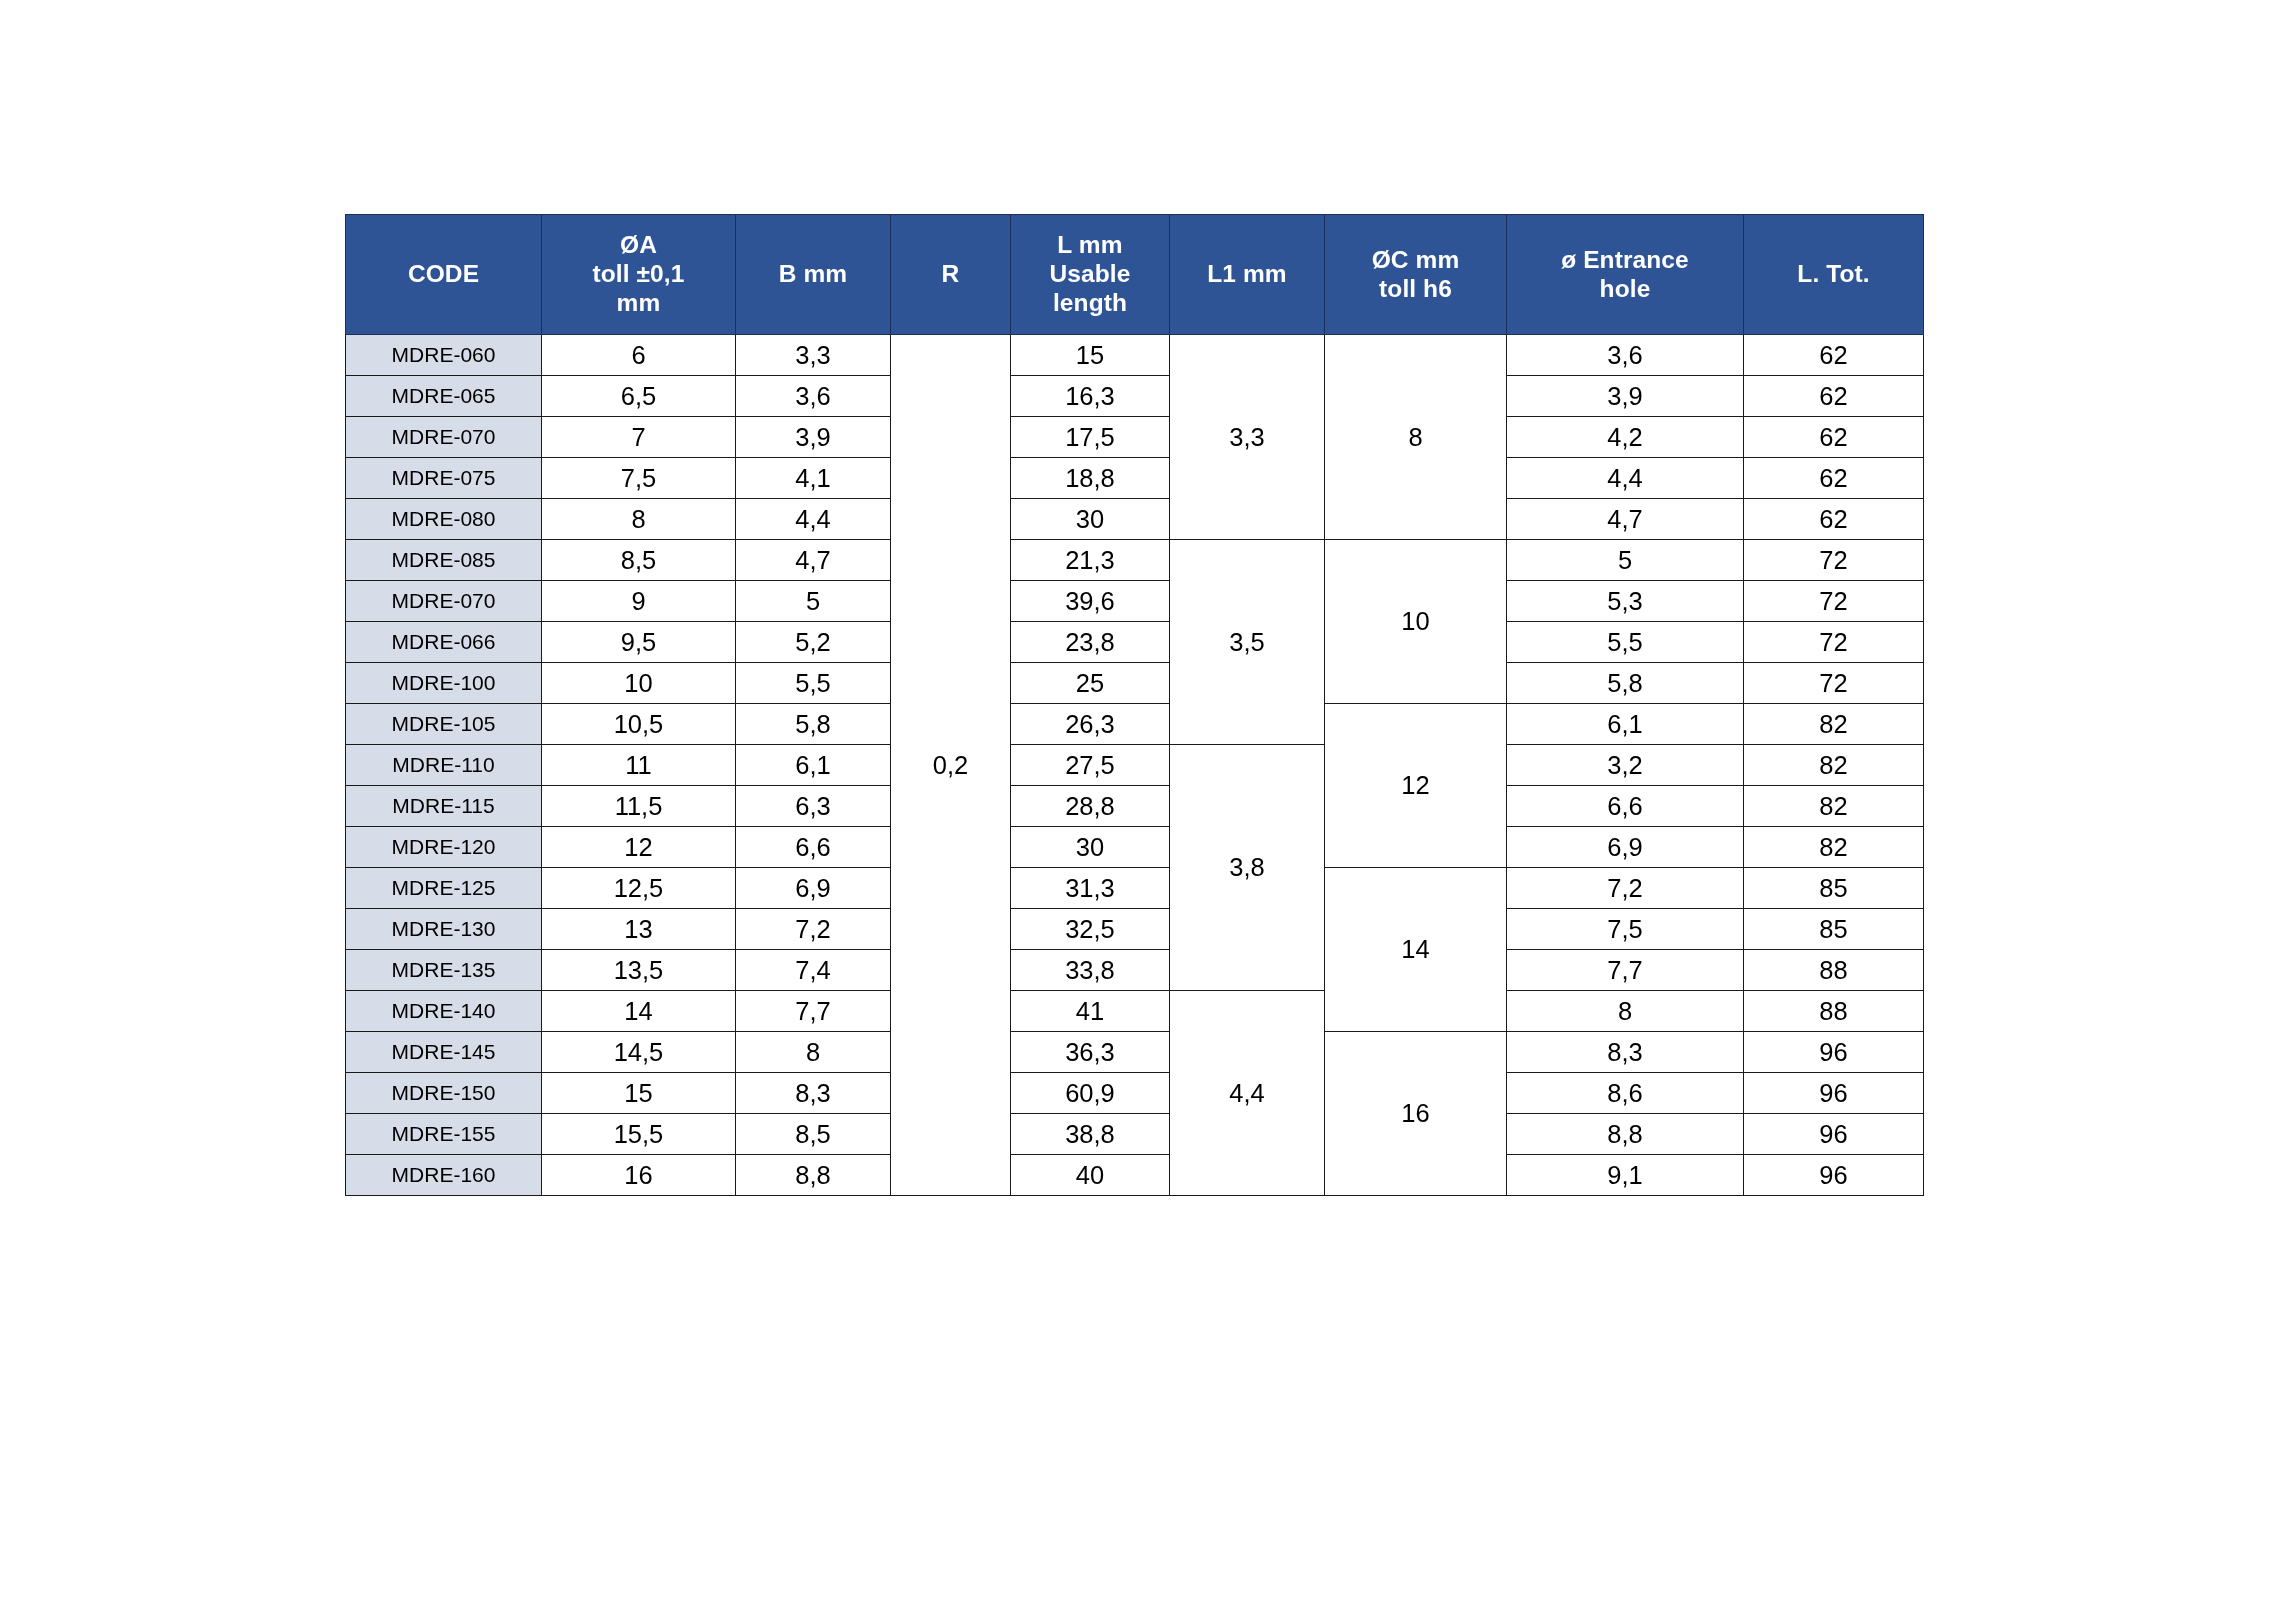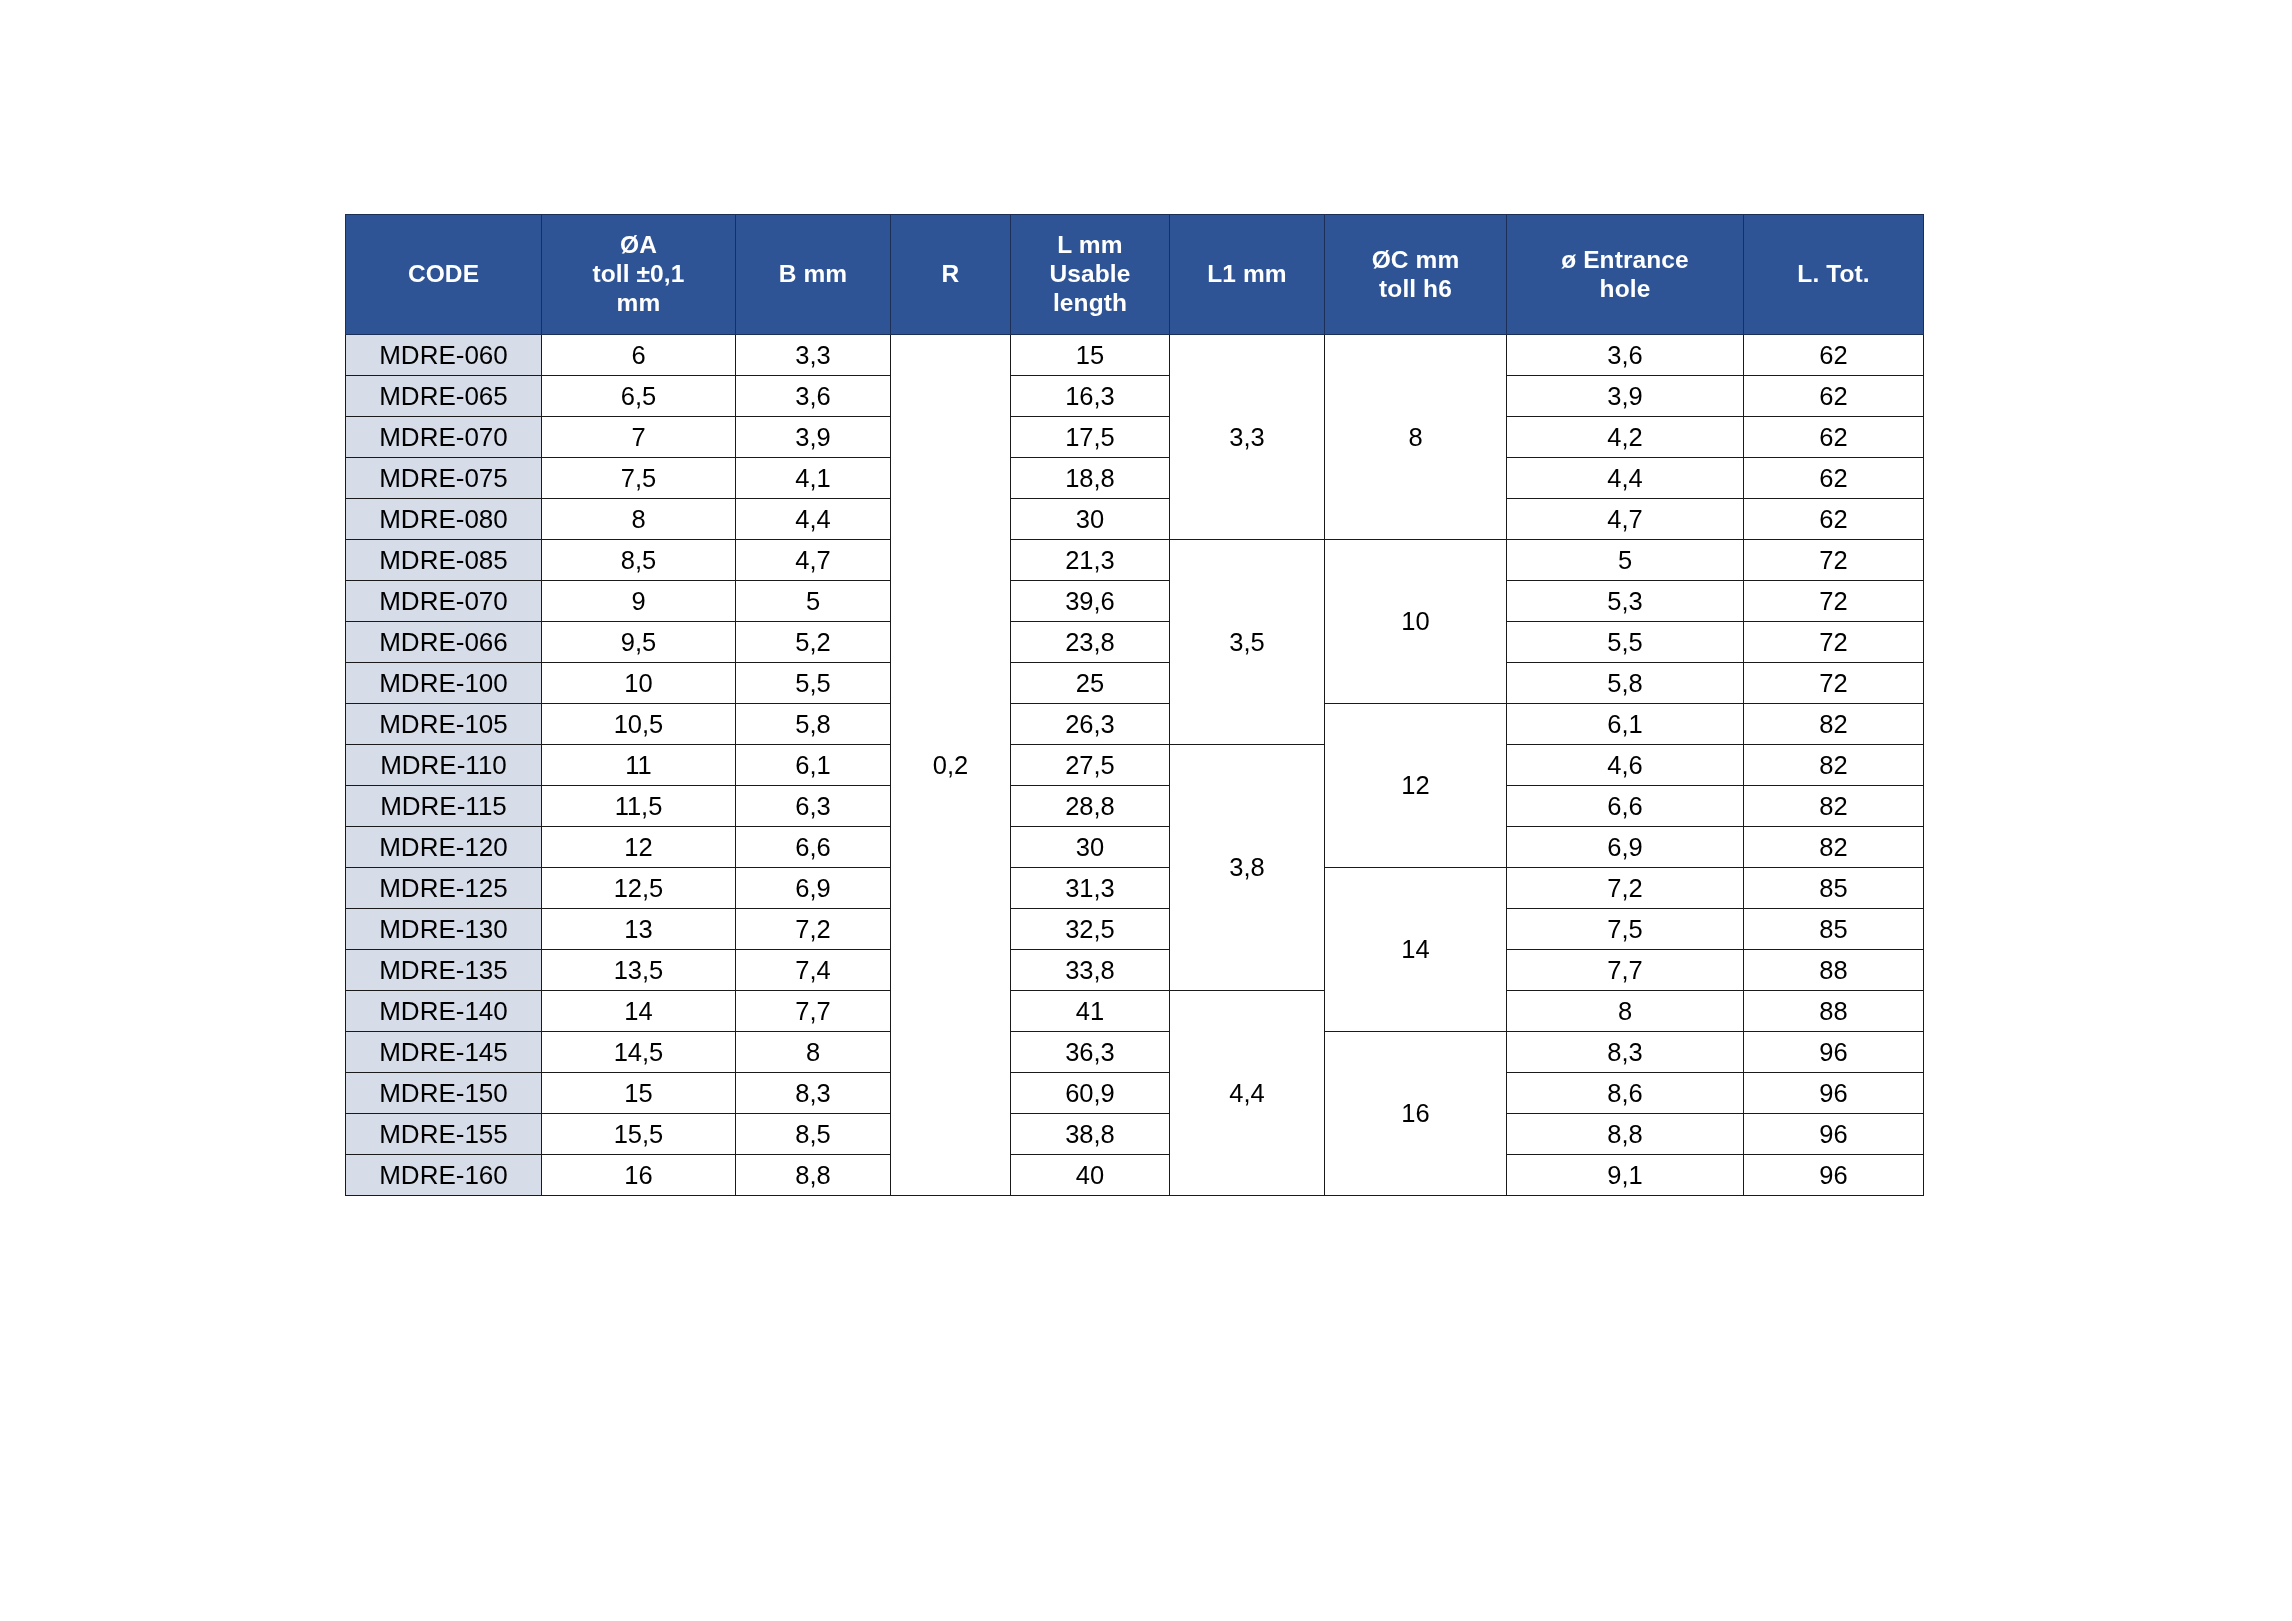--- a/index.html
+++ b/index.html
@@ -62,21 +62,21 @@
     vertical-align: middle;
     font-size: 25.5px;
     color: #000000;
     height: 41px;
     padding: 0 3.9px;
     box-sizing: border-box;
     background: #ffffff;
   }
   table.spec td.code-cell {
     background: #D7DCE9;
-    font-size: 26px;
+    font-size: 21px;
     color: #000000;
   }
   table.spec td.merged {
     font-size: 25.5px;
   }
   .hdr-line { display: block; }
 </style>
 </head>
 <body>
 
@@ -217,21 +217,21 @@
             <td class="merged" rowspan="4">12</td>
             <td>6,1</td>
             <td>82</td>
           </tr>
           <tr>
             <td class="code-cell">MDRE-110</td>
             <td>11</td>
             <td>6,1</td>
             <td>27,5</td>
             <td class="merged" rowspan="6">3,8</td>
-            <td>4,6</td>
+            <td>3,2</td>
             <td>82</td>
           </tr>
           <tr>
             <td class="code-cell">MDRE-115</td>
             <td>11,5</td>
             <td>6,3</td>
             <td>28,8</td>
             <td>6,6</td>
             <td>82</td>
           </tr>

